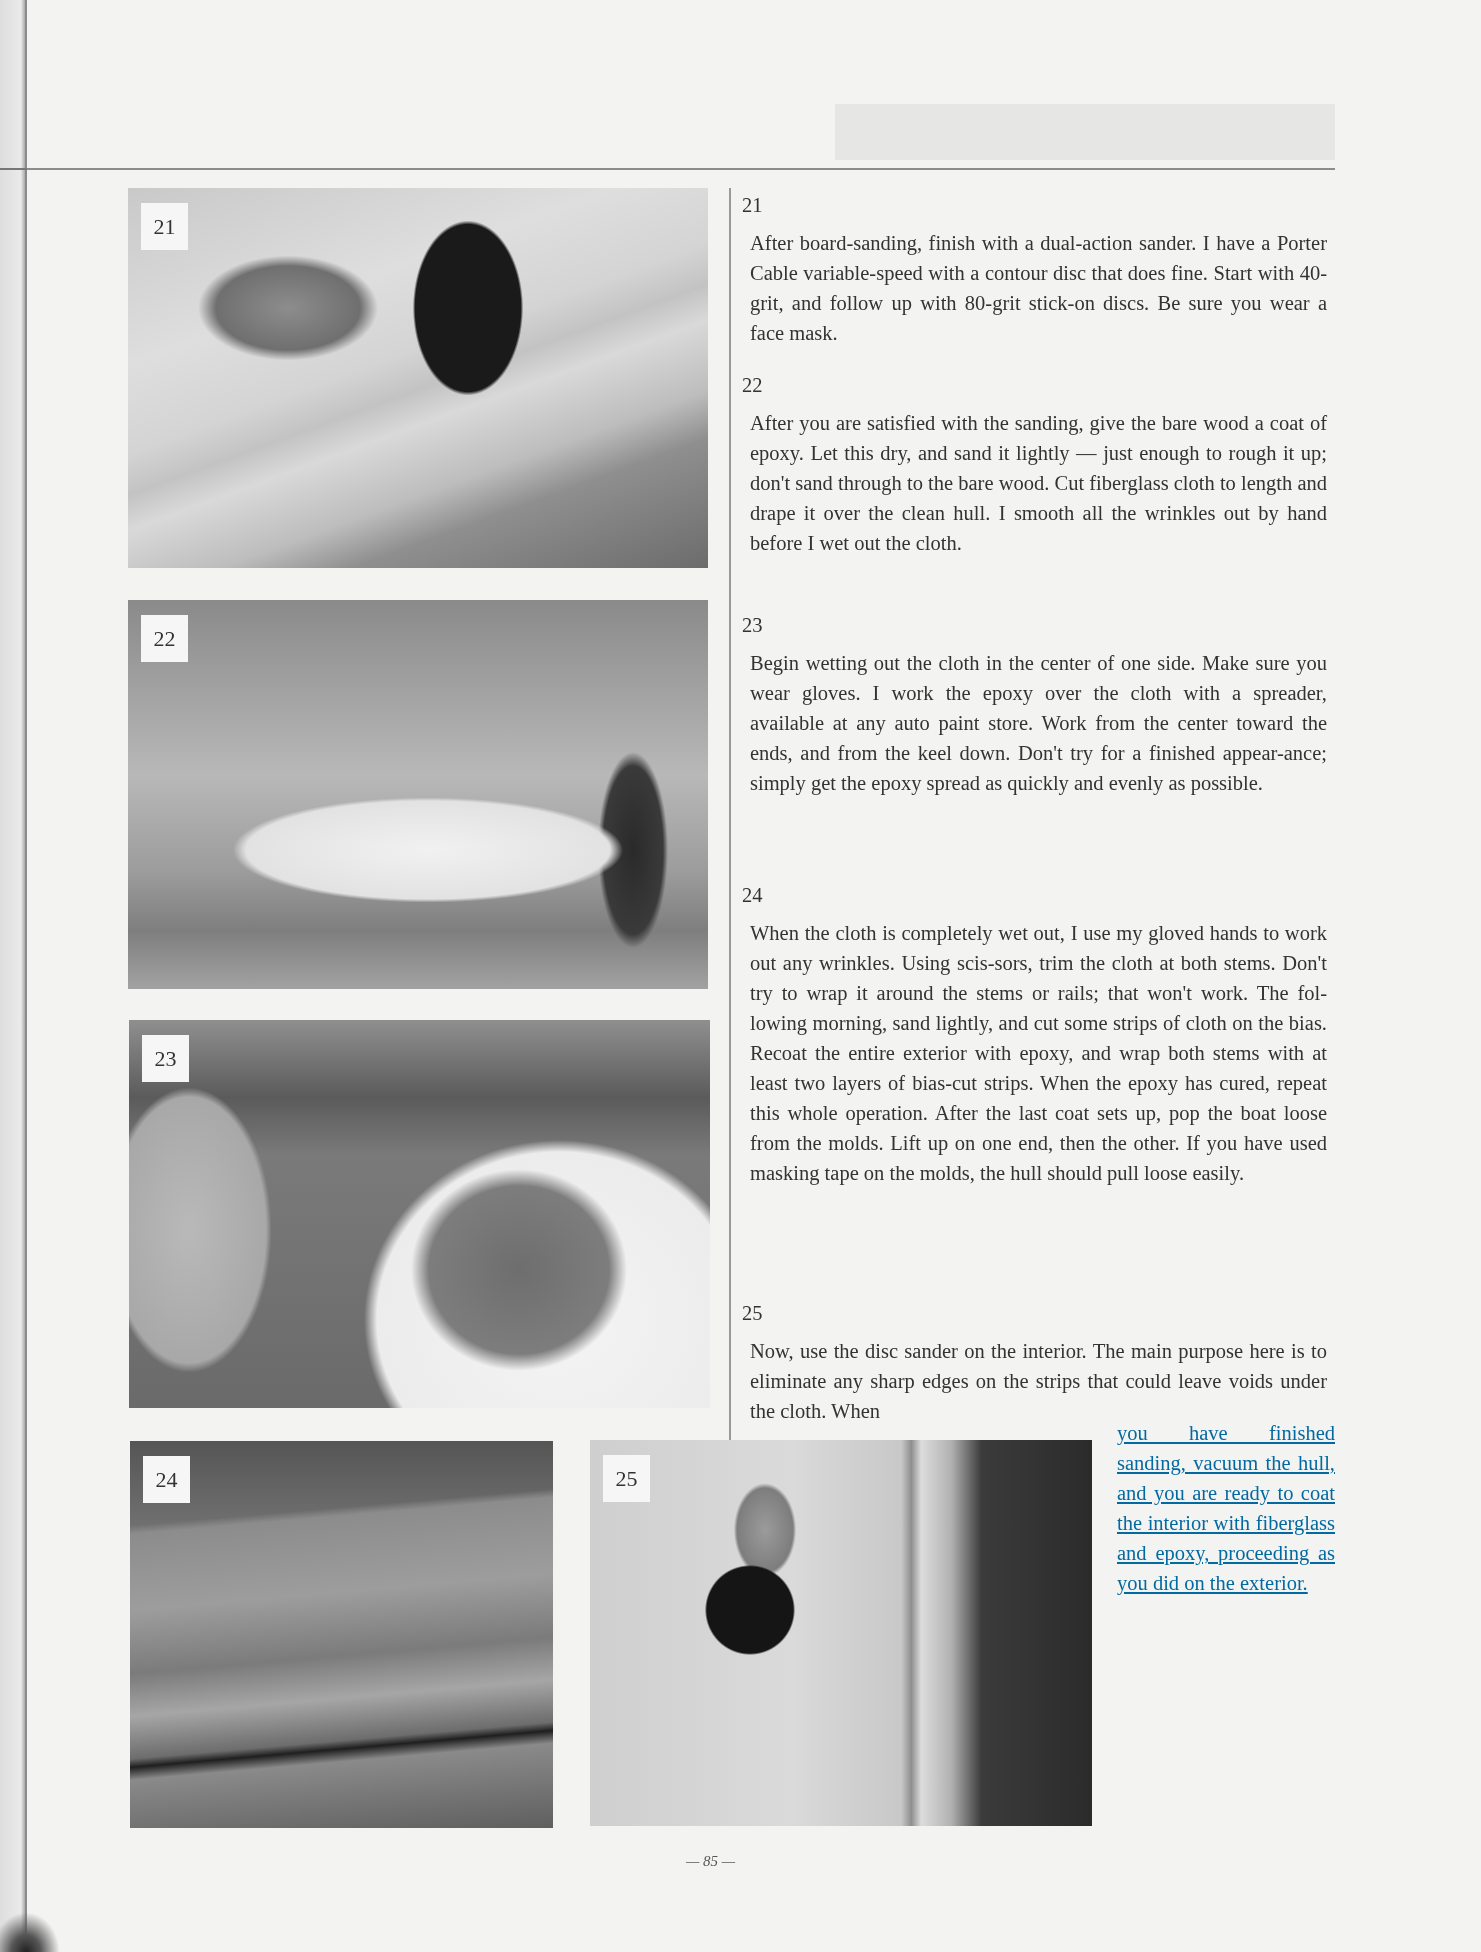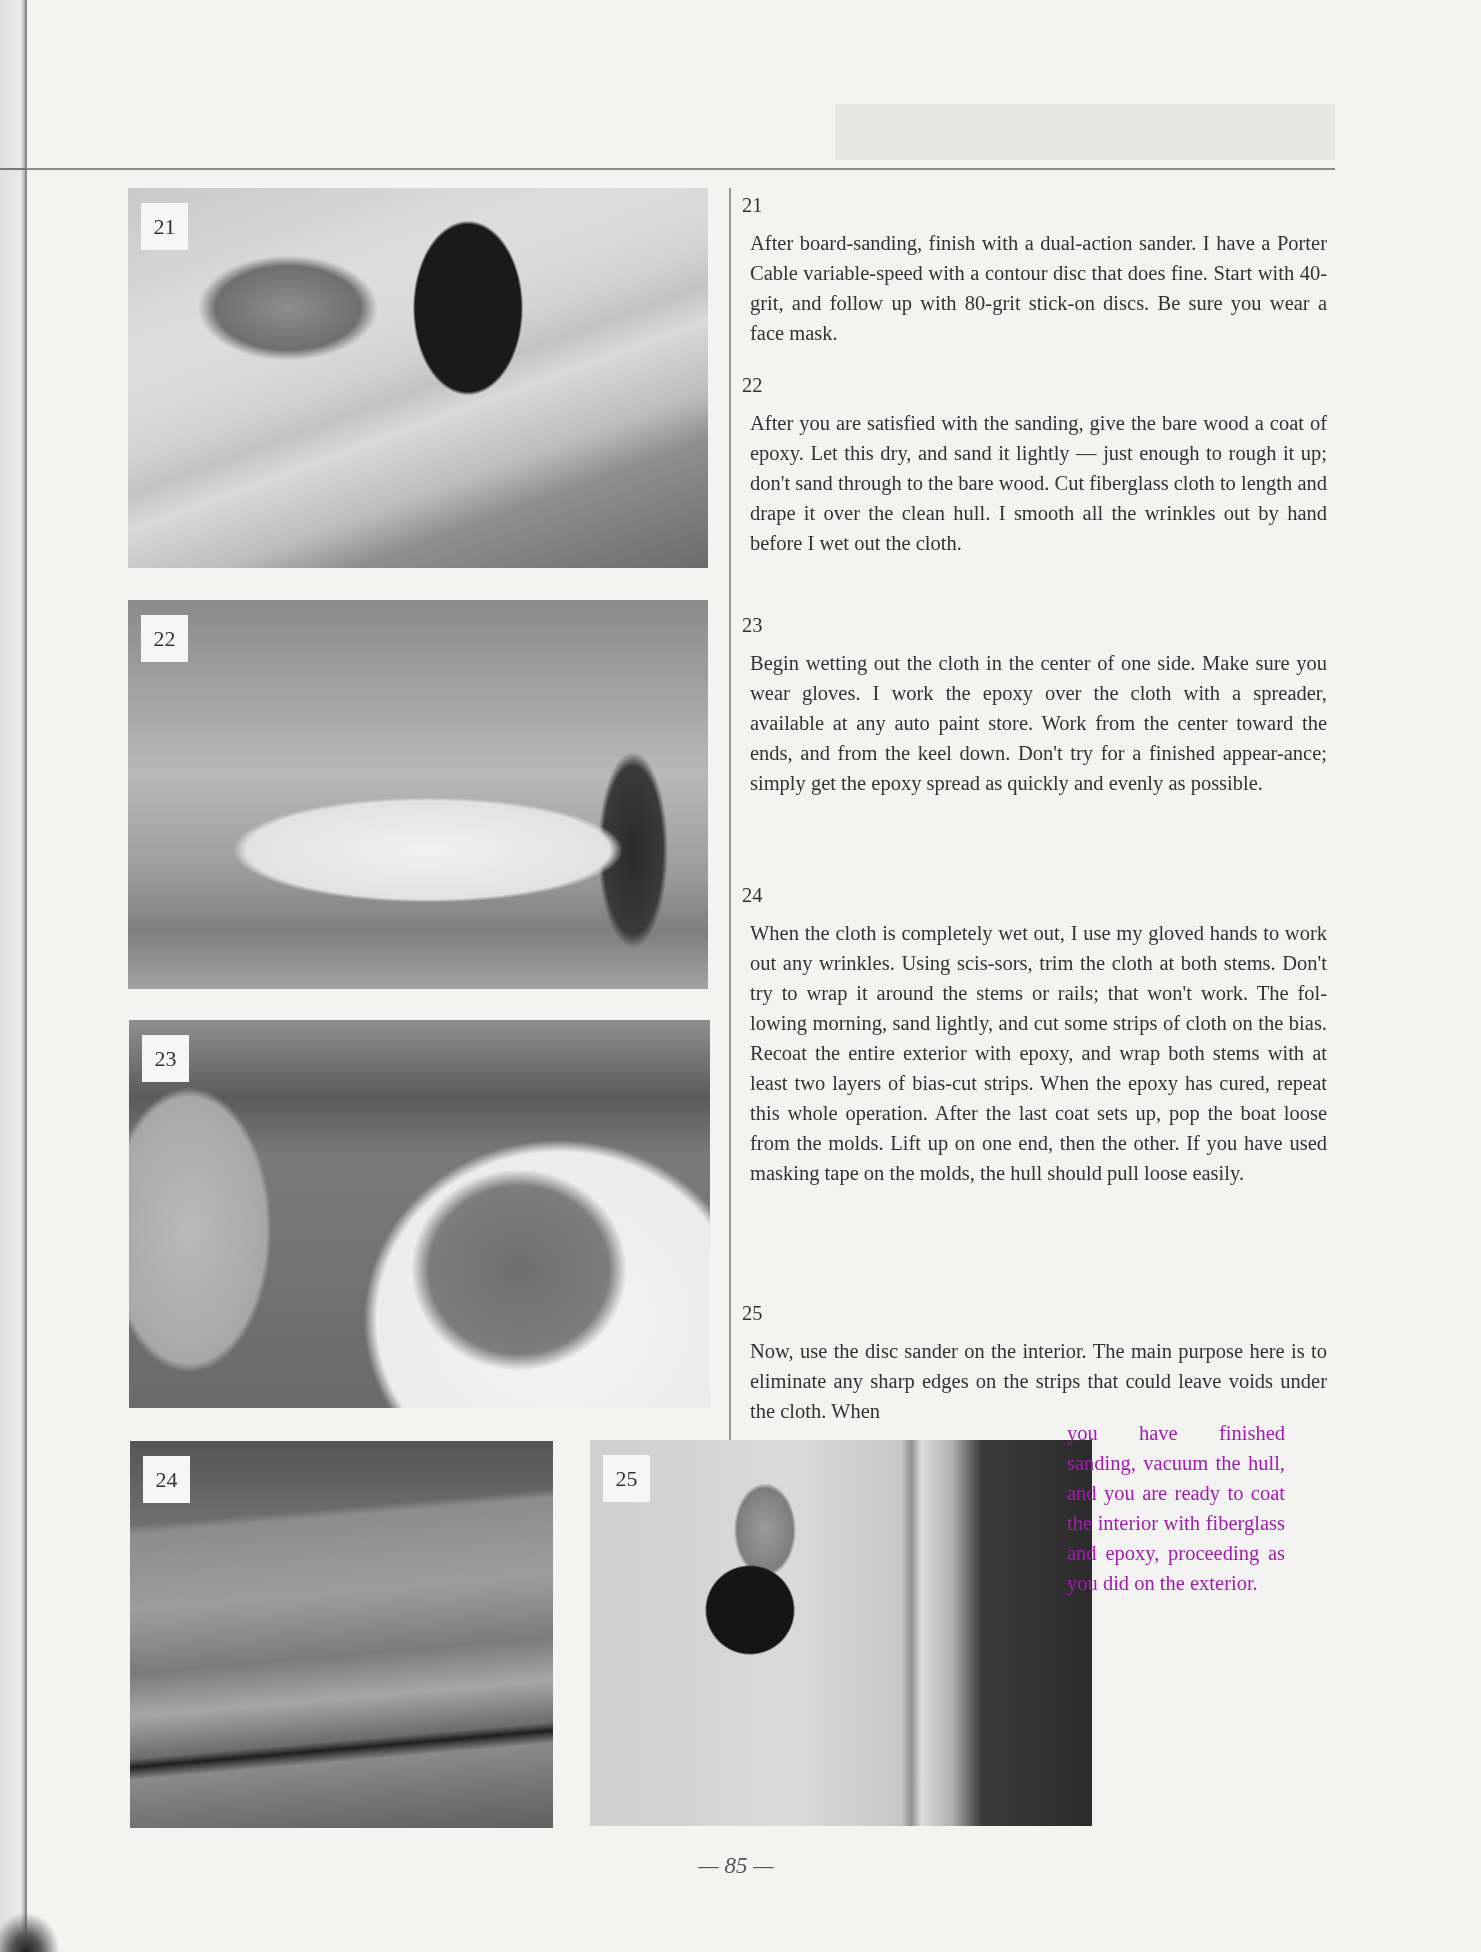--- a/index.html
+++ b/index.html
@@ -76,27 +76,27 @@
       text-align: justify;
     }
     .text-col .step-no { display: block; font-weight: normal; margin-bottom: 0; }
     .text-col p { margin: 8px; }
     #step-21 { top: 190px; }
     #step-22 { top: 370px; }
     #step-23 { top: 610px; }
     #step-24 { top: 880px; }
     #step-25 { top: 1298px; }
     #step-25-wrap {
-      position: absolute; left: 1067px; top: 1418px; width: 218px;
-      font-size: 20.5px; line-height: 30px; color: #a21caf; text-align: justify;
+      position: absolute; left: 1117px; top: 1418px; width: 218px;
+      font-size: 20.5px; line-height: 30px; color: #0369a1; text-align: justify; text-decoration: underline;
     }
     #step-25-wrap p { margin: 0; }
     .page-number {
-      position: absolute; left: 686px; top: 1853px; width: 100px; text-align: center;
-      font-style: italic; font-size: 23px; color: #555;
+      position: absolute; left: 686px; top: 1853px; width: 100px; text-align: left;
+      font-style: italic; font-size: 15px; color: #555;
     }
   </style>
 </head>
 <body>
 
 <div class="binding-shadow"></div>
 <div class="binding-line"></div>
 <div class="binding-corner"></div>
 <div class="top-rule-left"></div>
 <div class="header-band"></div>

